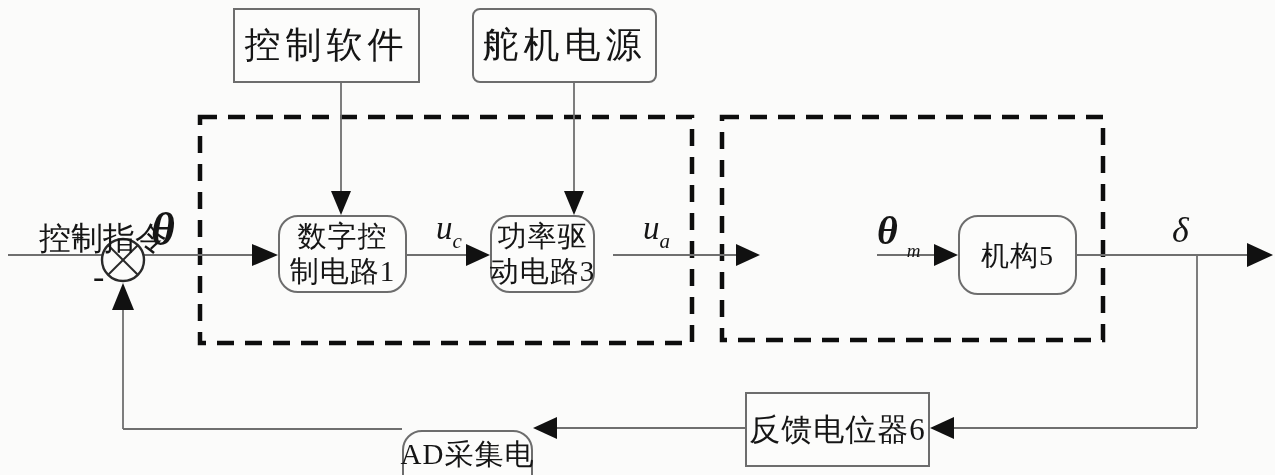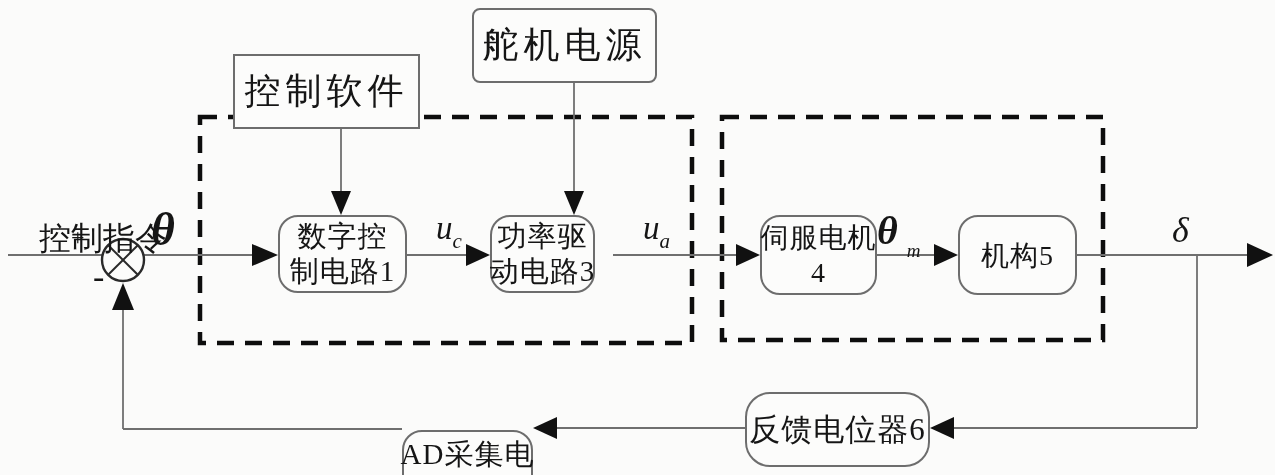--- a/index.html
+++ b/index.html
@@ -70,48 +70,44 @@
       <polygon points="564,191 584,191 574,215"></polygon>
     </g>
 
     <g>
       <circle cx="123" cy="260" r="21" fill="#fcfcfb" stroke="#2a2a2a" stroke-width="2.4"></circle>
       <line x1="108.2" y1="245.2" x2="137.8" y2="274.8" stroke="#2a2a2a" stroke-width="2"></line>
       <line x1="108.2" y1="274.8" x2="137.8" y2="245.2" stroke="#2a2a2a" stroke-width="2"></line>
     </g>
   </svg>
 
-  <div class="box topbox" style="left:233px; top:8px; width:187px; height:75px;margin-top:46px;">
+  <div class="box topbox" style="left:233px; top:8px; width:187px; height:75px;">
     <span class="bl">控制软件</span>
   </div>
   <div class="box topbox" style="left:472px; top:8px; width:185px; height:75px;border-radius:8px;">
     <span class="bl">舵机电源</span>
   </div>
 
   <div class="box midbox" style="left:278px; top:215px; width:129px; height:78px;">
     <span class="bl">数字控</span>
     <span class="bl">制电路1</span>
   </div>
   <div class="box midbox" style="left:490px; top:215px; width:105px; height:78px;">
     <span class="bl">功率驱</span>
     <span class="bl">动电路3</span>
   </div>
-  <div class="box midbox" style="left:760px; top:215px; width:117px; height:80px; font-size:28px;">
-    <span class="bl">伺服电机</span>
-    <span class="bl">4</span>
-  </div>
   <div class="box midbox" style="left:958px; top:215px; width:119px; height:80px; font-size:28px;">
     <span class="bl">机构5</span>
   </div>
 
   <div class="box midbox" style="left:402px; top:387px; width:131px; height:83px; font-size:29px; line-height:36px;margin-top:43px;">
     <span class="bl">AD采集电</span>
     <span class="bl">路7</span>
   </div>
-  <div class="box potbox" style="left:745px; top:392px; width:185px; height:75px;border-radius:25px;">
+  <div class="box potbox" style="left:745px; top:392px; width:185px; height:75px;">
     <span class="bl">反馈电位器6</span>
   </div>
 
   <div class="lbl" style="left:5px; top:207px;margin-left:34px;">
     <span class="cmd-label">控制指令</span><span class="cmd-theta">θ</span>
   </div>
   <div class="lbl plus-sign" style="left:71px; top:224px;">+</div>
   <div class="lbl minus-sign" style="left:93px; top:258px;">-</div>
 
   <div class="lbl" style="left:436px; top:210px;">

